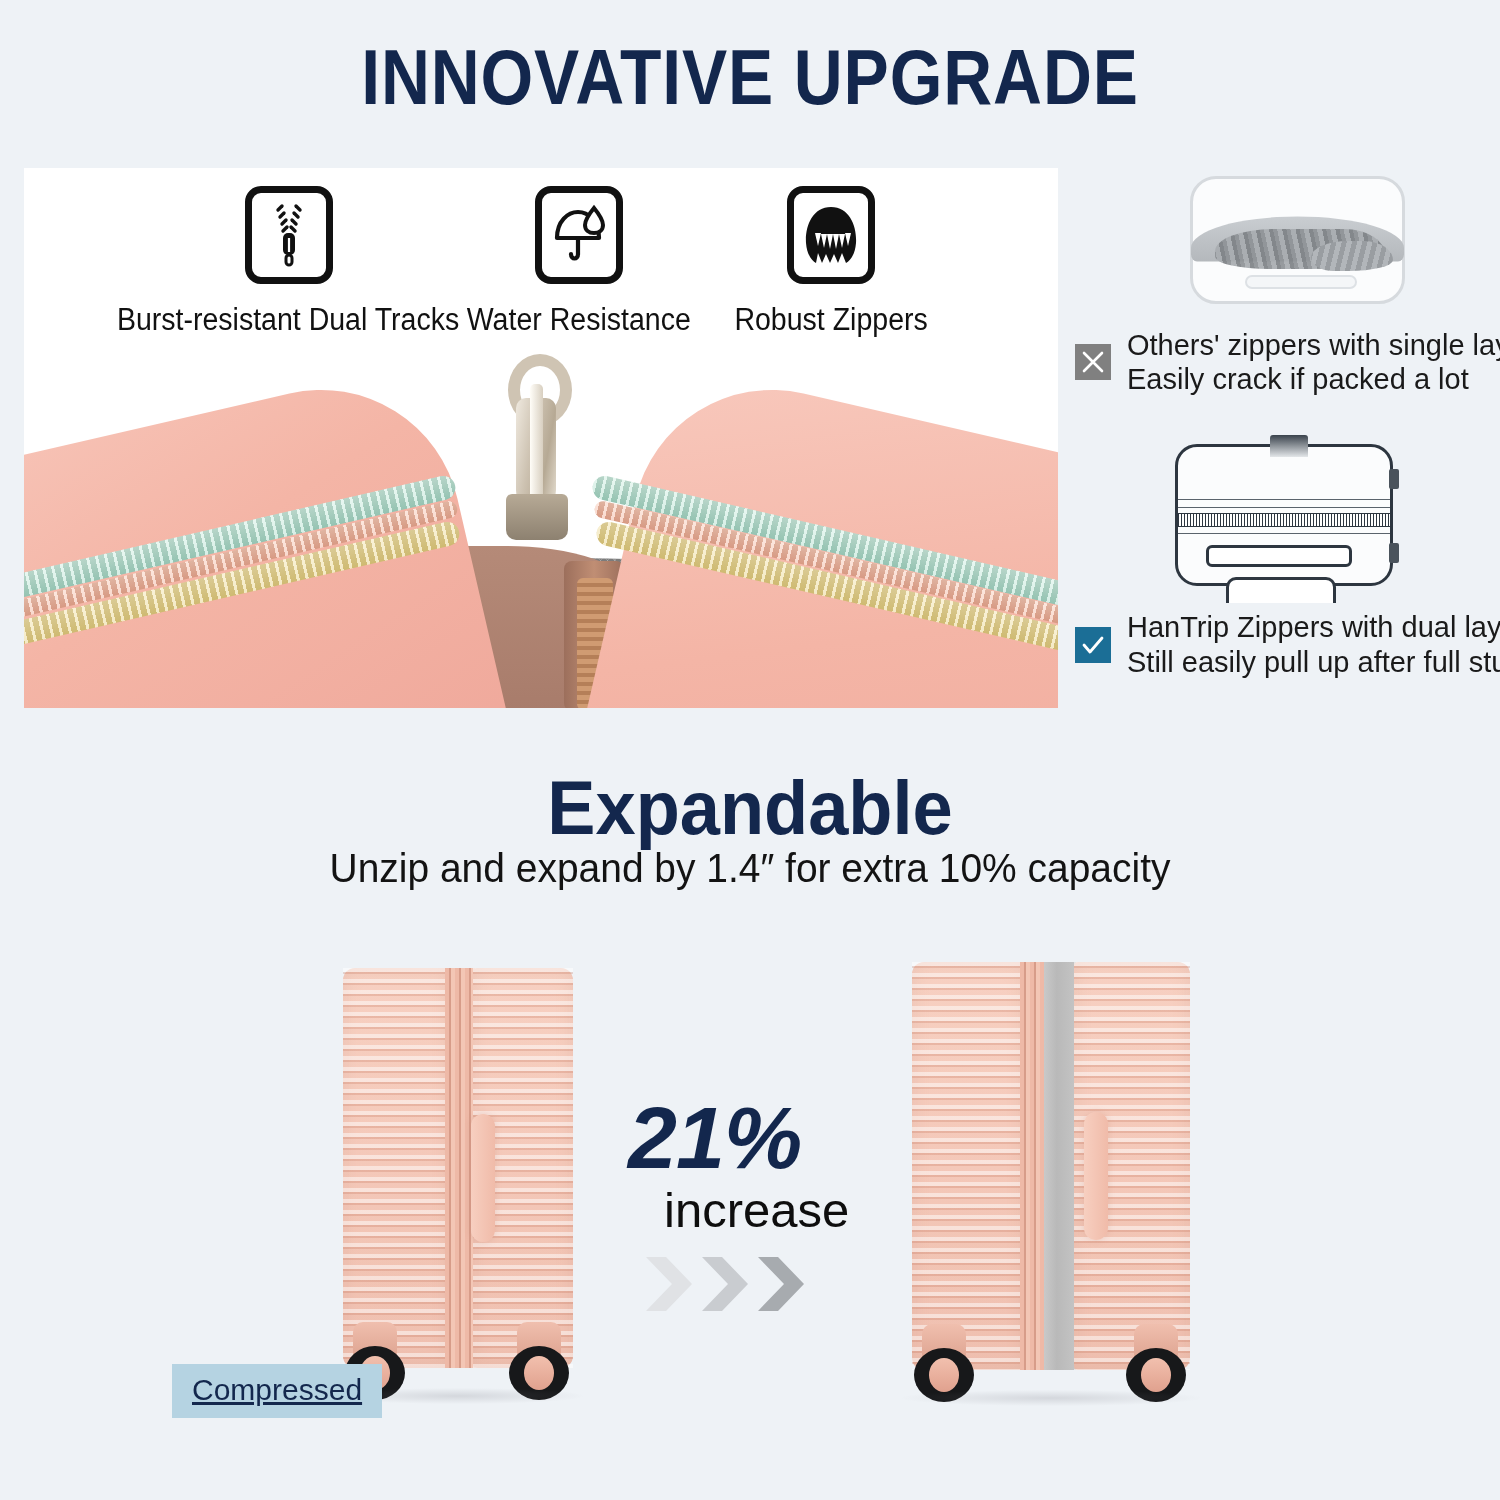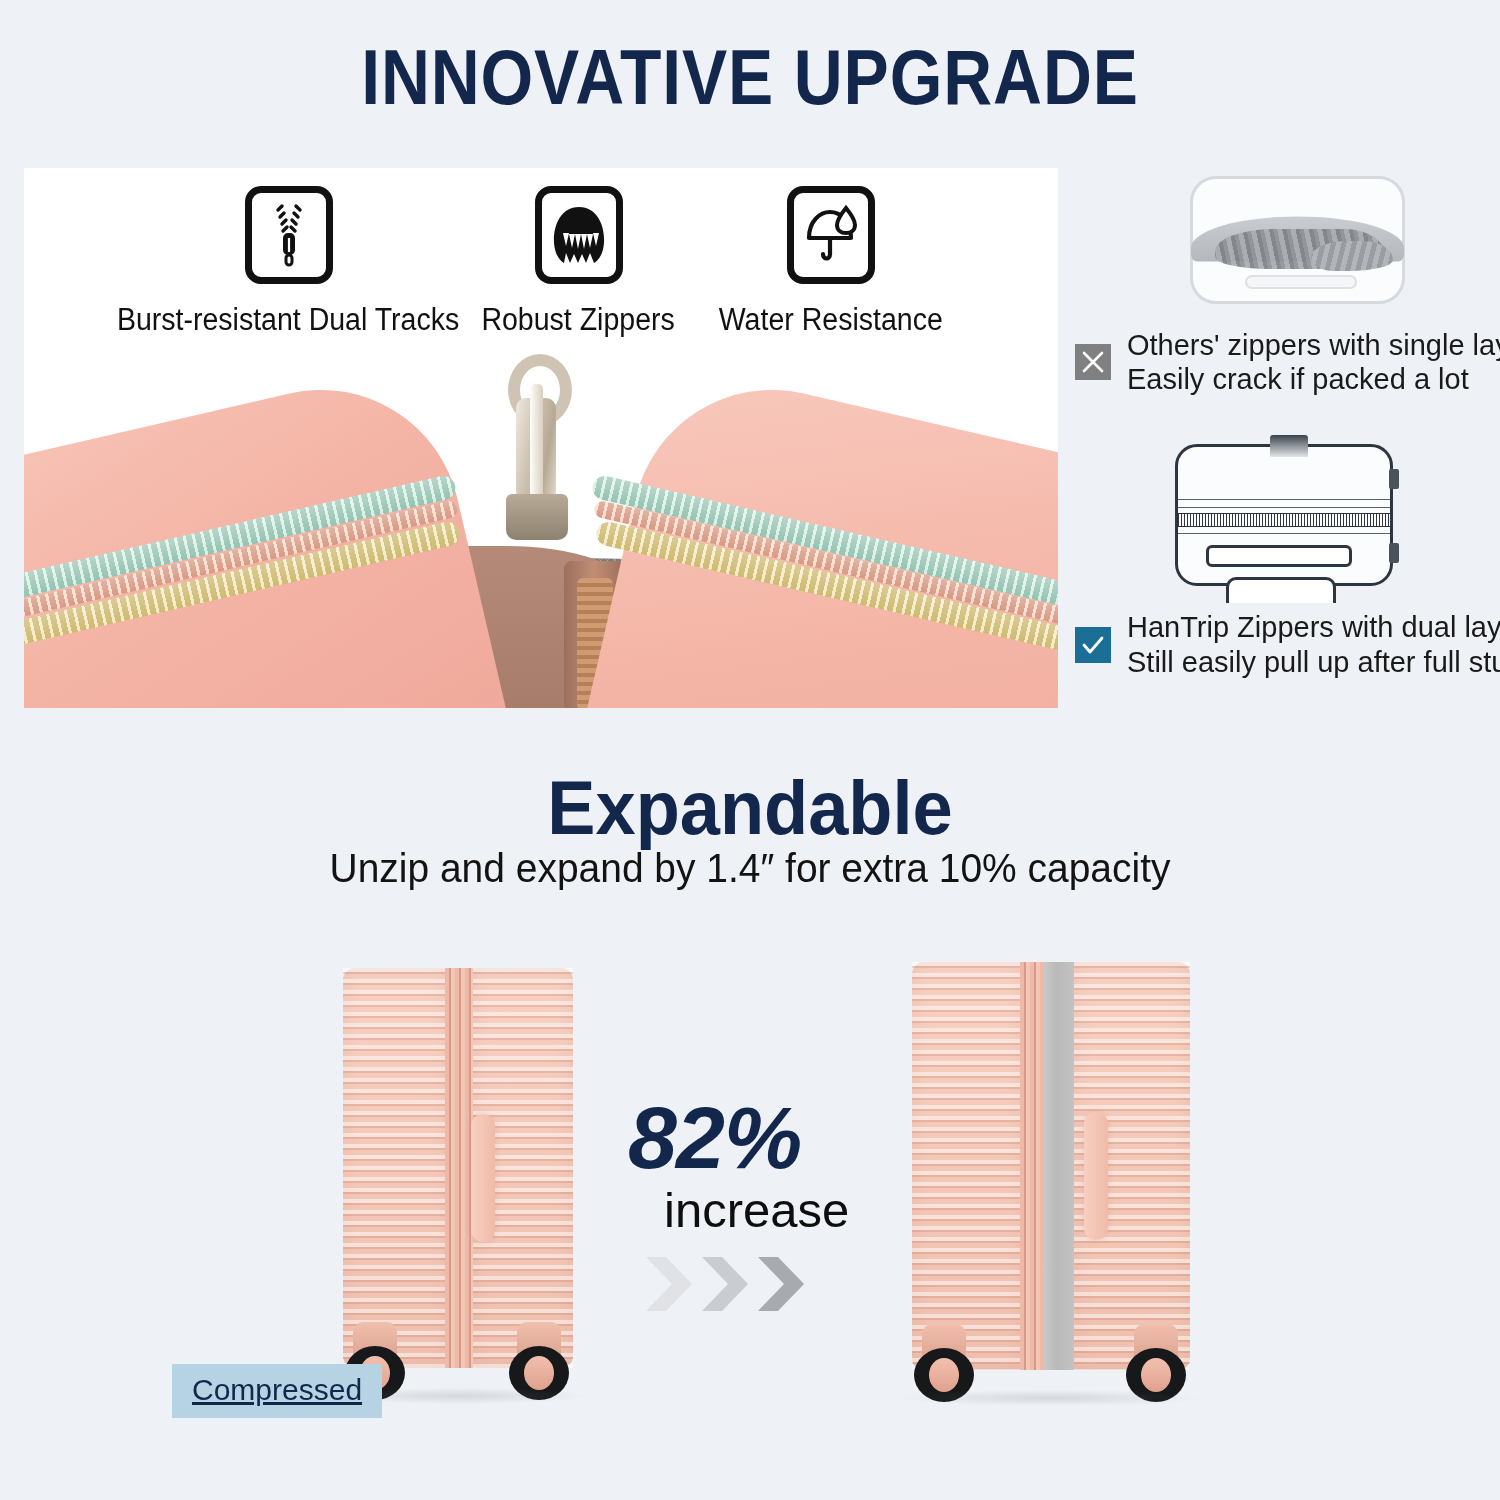--- a/index.html
+++ b/index.html
@@ -336,47 +336,47 @@
             <rect x="19" y="33" width="12" height="22" rx="5" fill="#111"></rect>
             <path d="M25 38 L25 52" stroke="#fff" stroke-width="2.2"></path>
             <rect x="22" y="55" width="6" height="10" rx="3" fill="none" stroke="#111" stroke-width="3"></rect>
           </svg>
         </div>
         <div class="feature-label">Burst-resistant Dual Tracks</div>
       </div>
 
       <div class="feature">
         <div class="icon-box">
+          <svg width="56" height="62" viewBox="0 0 56 62">
+            <path d="M6 34 C6 17 17 8 27 8 C37 8 48 17 48 34 Z" fill="none" stroke="#111" stroke-width="4.2" stroke-linejoin="round"></path>
+            <path d="M27 34 L27 50 C27 56 20 56 20 50" fill="none" stroke="#111" stroke-width="4.2" stroke-linecap="round"></path>
+            <path d="M43 4 C43 4 52 15 52 21 C52 26 48 29 43 29 C38 29 34 26 34 21 C34 15 43 4 43 4 Z" fill="#fff" stroke="#111" stroke-width="4"></path>
+          </svg>
+        </div>
+        <div class="feature-label">Water Resistance</div>
+      </div>
+
+      <div class="feature">
+        <div class="icon-box">
           <svg width="58" height="60" viewBox="0 0 58 60">
             <path d="M29 2 C10 2 3 22 4 38 C5 50 10 56 14 58 L16 48 L20 58 L24 49 L28 58 L32 49 L36 58 L40 48 L44 58
                      C48 56 53 50 54 38 C55 22 48 2 29 2 Z" fill="#111"></path>
             <g fill="#fff">
               <polygon points="13,28 16,41 19,28"></polygon>
                 <polygon points="19,29 22,43 25,29"></polygon>
               <polygon points="25,29 28,44 31,29"></polygon>
                 <polygon points="31,29 34,44 37,29"></polygon>
               <polygon points="37,29 40,43 43,29"></polygon>
                 <polygon points="43,28 46,41 49,28"></polygon>
             </g>
           </svg>
         </div>
         <div class="feature-label">Robust Zippers</div>
       </div>
 
-      <div class="feature">
-        <div class="icon-box">
-          <svg width="56" height="62" viewBox="0 0 56 62">
-            <path d="M6 34 C6 17 17 8 27 8 C37 8 48 17 48 34 Z" fill="none" stroke="#111" stroke-width="4.2" stroke-linejoin="round"></path>
-            <path d="M27 34 L27 50 C27 56 20 56 20 50" fill="none" stroke="#111" stroke-width="4.2" stroke-linecap="round"></path>
-            <path d="M43 4 C43 4 52 15 52 21 C52 26 48 29 43 29 C38 29 34 26 34 21 C34 15 43 4 43 4 Z" fill="#fff" stroke="#111" stroke-width="4"></path>
-          </svg>
-        </div>
-        <div class="feature-label">Water Resistance</div>
-      </div>
-
     </div>
 
     <div class="zipper-photo">
       <div class="interior">
           <div class="mesh"></div>
         </div>
       <div class="lining-tan"></div>
       <div class="inner-strap"></div>
       <div class="inner-coil"></div>
 
@@ -493,21 +493,21 @@
     </div>
     <div class="wheel-assembly" style="right:2px;">
       <div class="wheel-housing"></div>
         <div class="wheel-tire"></div>
         <div class="wheel-hub"></div>
     </div>
     <div class="ground-shadow" style="left:-10px; right:-10px;"></div>
   </div>
 
   <div class="badge">
-    <div class="badge-pct">82%</div>
+    <div class="badge-pct">21%</div>
     <div class="badge-word">increase</div>
     <div class="chevrons">
       <svg width="52" height="62" viewBox="0 0 52 62">
         <polygon points="4,4 30,31 4,58 24,58 50,31 24,4" fill="#e0e2e5"></polygon>
       </svg>
       <svg width="52" height="62" viewBox="0 0 52 62">
         <polygon points="4,4 30,31 4,58 24,58 50,31 24,4" fill="#c9ccd0"></polygon>
       </svg>
       <svg width="52" height="62" viewBox="0 0 52 62">
         <polygon points="4,4 30,31 4,58 24,58 50,31 24,4" fill="#a7abaf"></polygon>

